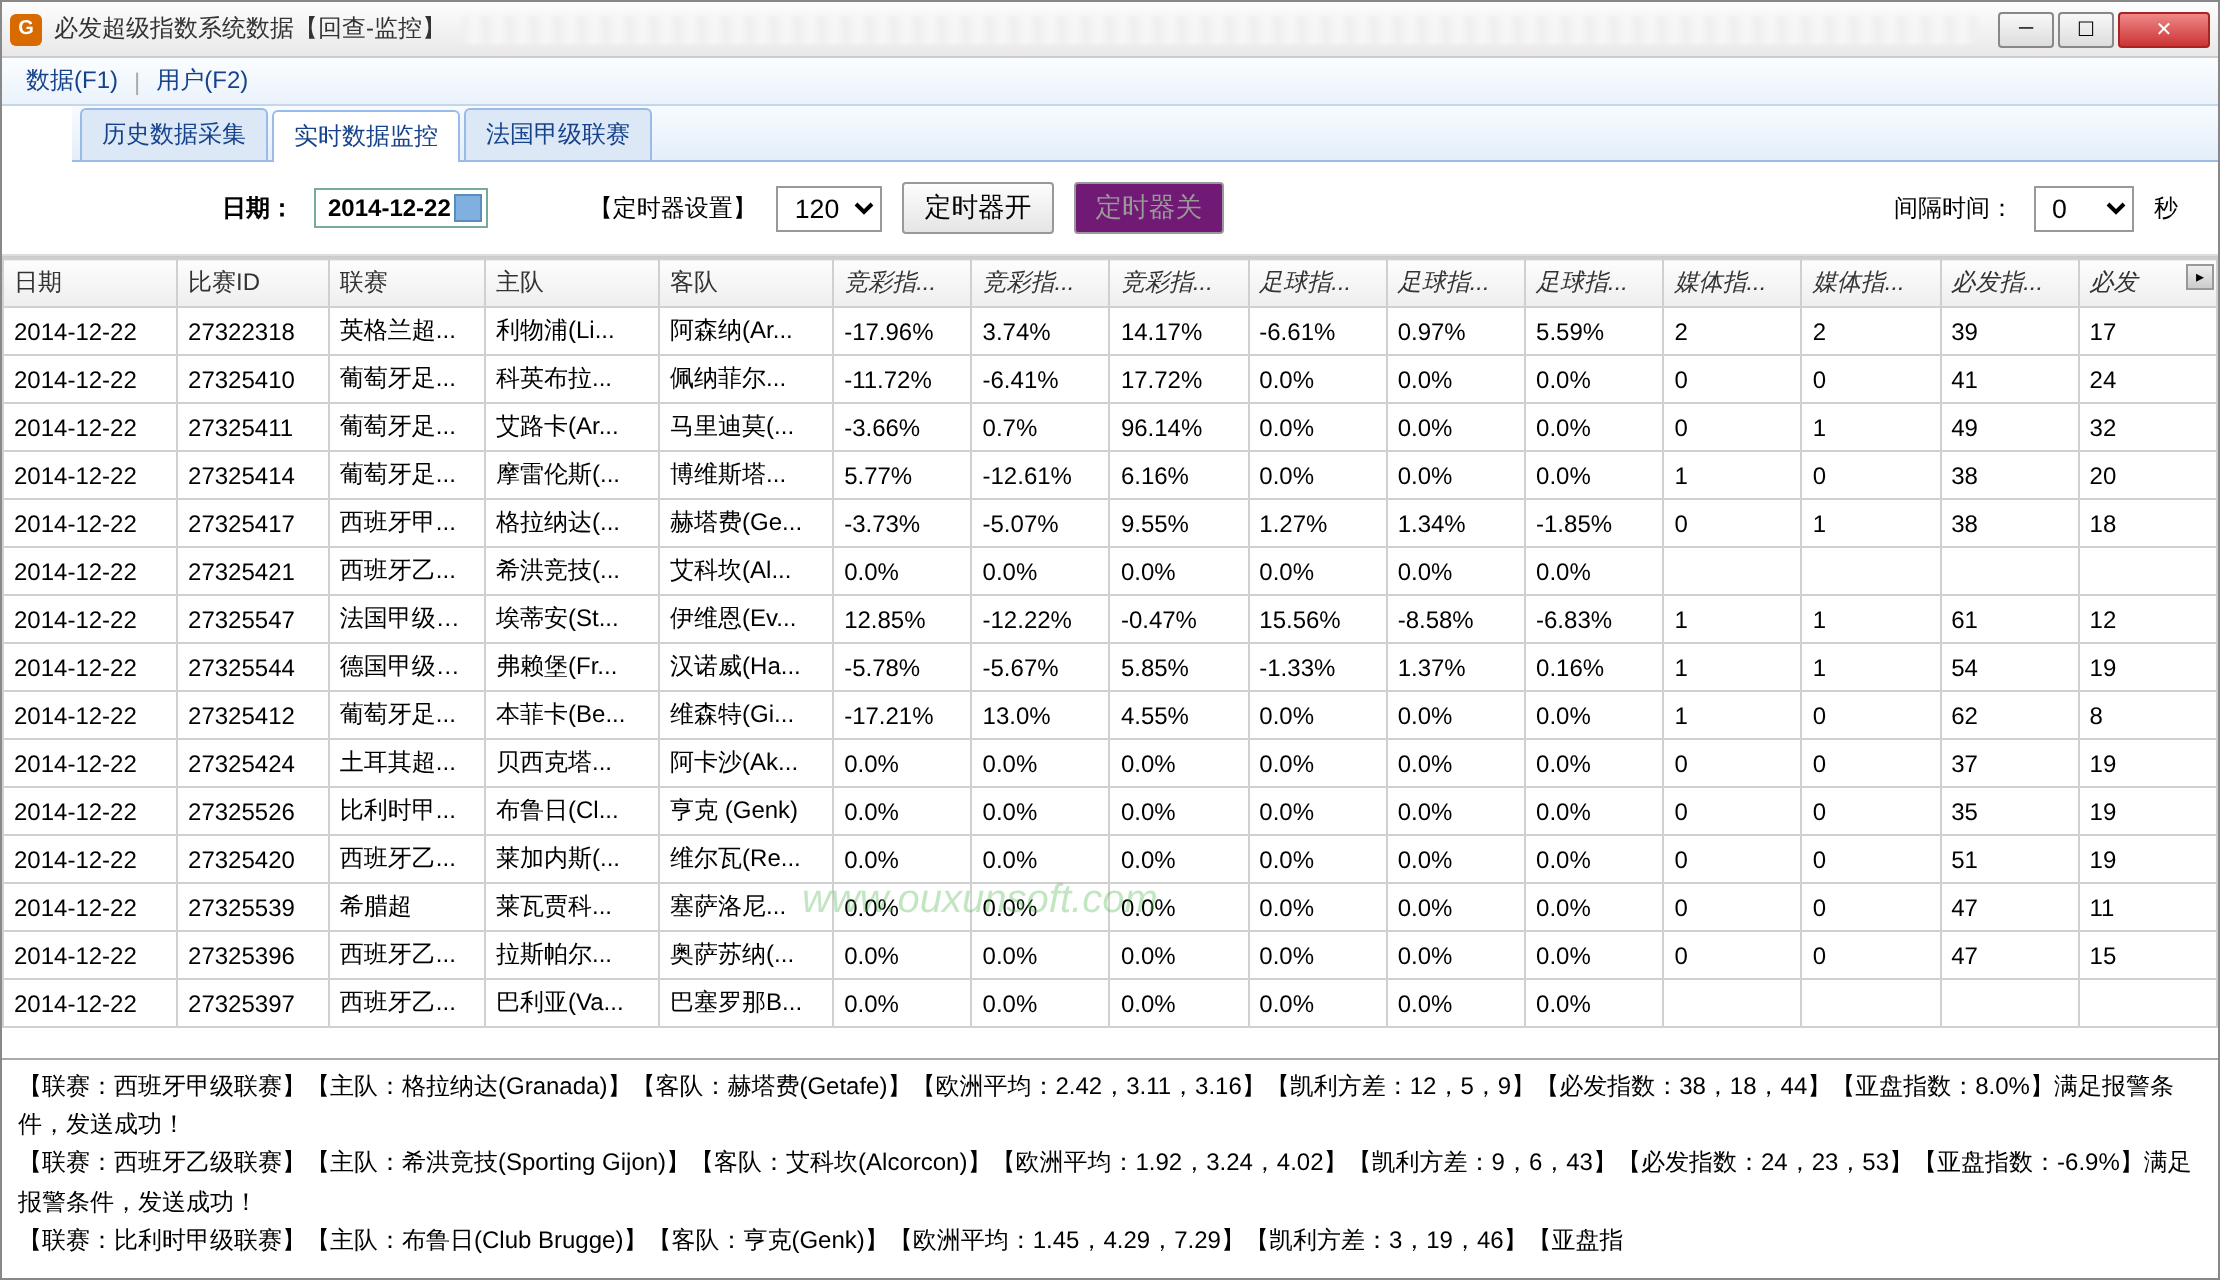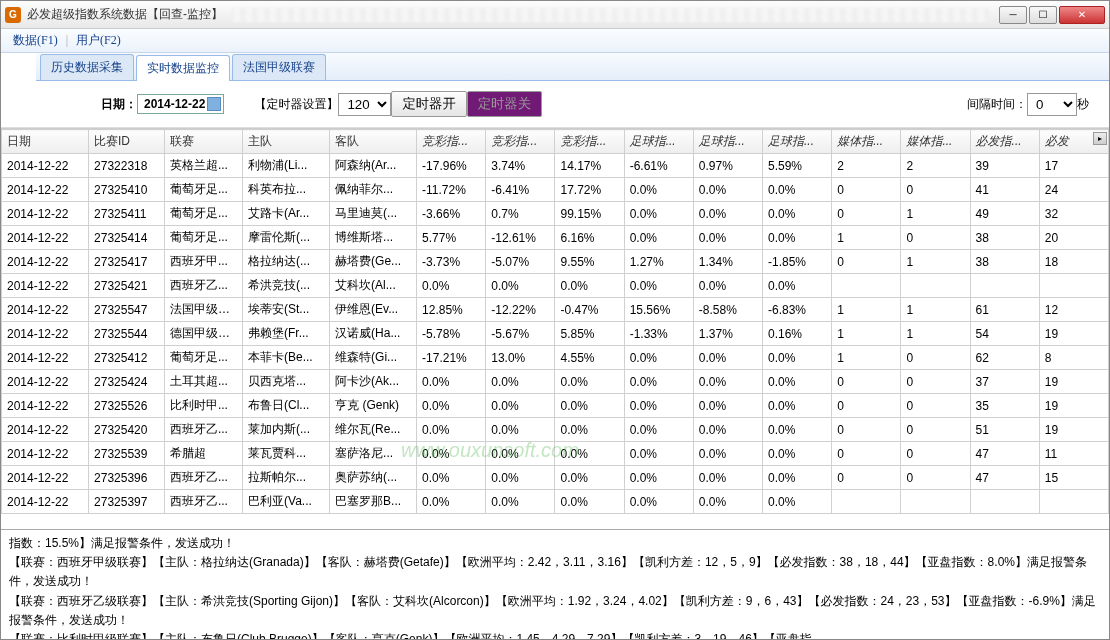--- a/index.html
+++ b/index.html
@@ -5,27 +5,27 @@
 * { box-sizing: border-box; margin: 0; padding: 0; }
 body { font-family: "Microsoft YaHei", SimSun, Arial, sans-serif; font-size: 12px; background: #f0f0f0; overflow: hidden; }
 .window { width: 1110px; height: 640px; background: #fff; border: 1px solid #888; display: flex; flex-direction: column; }
 .titlebar { height: 28px; background: linear-gradient(#fdfdfd,#e8e8e8); display: flex; align-items: center; padding: 0 4px; border-bottom: 1px solid #ccc; }
 .titlebar .icon { width: 16px; height: 16px; background: #d96a00; border-radius: 3px; margin-right: 6px; display:flex;align-items:center;justify-content:center;color:#fff;font-weight:bold;font-size:10px;}
 .titlebar .title { flex: 0 0 auto; color: #333; }
 .titlebar .blur { flex:1; height:14px; margin:0 8px; background: repeating-linear-gradient(90deg,#eee,#f8f8f8 6px,#eee 12px); filter: blur(1px); border-radius:2px;}
 .win-btns { display: flex; gap: 0; }
 .win-btn { width: 28px; height: 18px; border: 1px solid #888; background: linear-gradient(#f8f8f8,#ddd); display:flex;align-items:center;justify-content:center; font-size:10px; margin-left:2px; border-radius:2px;}
 .win-btn.close { width: 46px; background: linear-gradient(#e88,#c33); color:#fff; border-color:#a22;}
-.menubar { height: 24px; background: linear-gradient(#fbfdff,#eaf2fb); border-bottom: 1px solid #c5d6e8; display:flex; align-items:center; padding:0 6px; color:#15428b;font-family:Liberation Serif, serif;}
+.menubar { height: 24px; background: linear-gradient(#fbfdff,#eaf2fb); border-bottom: 1px solid #c5d6e8; display:flex; align-items:center; padding:0 6px; color:#15428b;}
 .menubar span { padding: 0 6px; cursor: pointer; }
 .menubar .sep { color:#aaa; padding:0 2px;}
 .tabstrip { height: 28px; background: linear-gradient(#f7fbff,#e4eef9); border-bottom: 1px solid #99bbe8; display:flex; align-items:flex-end; padding-left:4px;margin-left:35px;}
 .tab { padding: 4px 10px; border:1px solid #99bbe8; border-bottom:none; background:#dce8f6; margin-right:2px; border-radius:3px 3px 0 0; color:#15428b; cursor:pointer;}
 .tab.active { background:#fff; font-weight:normal; position:relative; top:1px;}
-.toolbar-row { padding: 10px 20px; display:flex; align-items:center; border-bottom:1px solid #ddd;}
+.toolbar-row { padding: 10px 20px; display:flex; align-items:center; gap:10px; border-bottom:1px solid #ddd;}
 .toolbar-row .spacer{ flex:0 0 80px;}
 .toolbar-row label { font-weight:bold; }
 .date-input { border:1px solid #7a9; padding:2px 18px 2px 6px; font-weight:bold; background:#fff; position:relative;}
 .date-input .cal { position:absolute; right:2px; top:2px; width:14px; height:14px; background:#7fb0e0; border:1px solid #5a8cc0;}
 .btn { border:1px solid #999; background:linear-gradient(#fdfdfd,#e5e5e5); padding:3px 10px; border-radius:2px; cursor:pointer;}
 .btn.disabled { color:#999; background:#701a75; cursor:default;}
 .sel { border:1px solid #999; padding:2px 4px; background:#fff;}
 .grid-wrap { flex:1; overflow:hidden; display:flex; flex-direction:row; border-top:1px solid #ccc;}
 .grid { flex:1; overflow:auto;}
 table { border-collapse:collapse; width:100%; table-layout:fixed;}
@@ -143,21 +143,21 @@
               <td>24</td>
             </tr>
             <tr>
               <td>2014-12-22</td>
               <td>27325411</td>
               <td>葡萄牙足...</td>
               <td>艾路卡(Ar...</td>
               <td>马里迪莫(...</td>
               <td>-3.66%</td>
               <td>0.7%</td>
-              <td>99.15%</td>
+              <td>96.14%</td>
               <td>0.0%</td>
               <td>0.0%</td>
               <td>0.0%</td>
               <td>0</td>
               <td>1</td>
               <td>49</td>
               <td>32</td>
             </tr>
             <tr>
               <td>2014-12-22</td>
@@ -368,18 +368,17 @@
     </div>
     <div class="hscroll">
       <div class="arr l">◂</div>
       <div class="thumb"></div>
       <div class="arr r">▸</div>
     </div>
     <div class="watermark">www.ouxunsoft.com</div>
   </div>
 
   <div class="log">
-    <div>指数：15.5%】满足报警条件，发送成功！</div>
     <div>【联赛：西班牙甲级联赛】【主队：格拉纳达(Granada)】【客队：赫塔费(Getafe)】【欧洲平均：2.42，3.11，3.16】【凯利方差：12，5，9】【必发指数：38，18，44】【亚盘指数：8.0%】满足报警条件，发送成功！</div>
     <div>【联赛：西班牙乙级联赛】【主队：希洪竞技(Sporting Gijon)】【客队：艾科坎(Alcorcon)】【欧洲平均：1.92，3.24，4.02】【凯利方差：9，6，43】【必发指数：24，23，53】【亚盘指数：-6.9%】满足报警条件，发送成功！</div>
     <div>【联赛：比利时甲级联赛】【主队：布鲁日(Club Brugge)】【客队：亨克(Genk)】【欧洲平均：1.45，4.29，7.29】【凯利方差：3，19，46】【亚盘指</div>
   </div>
 </div>
 
 </body></html>

